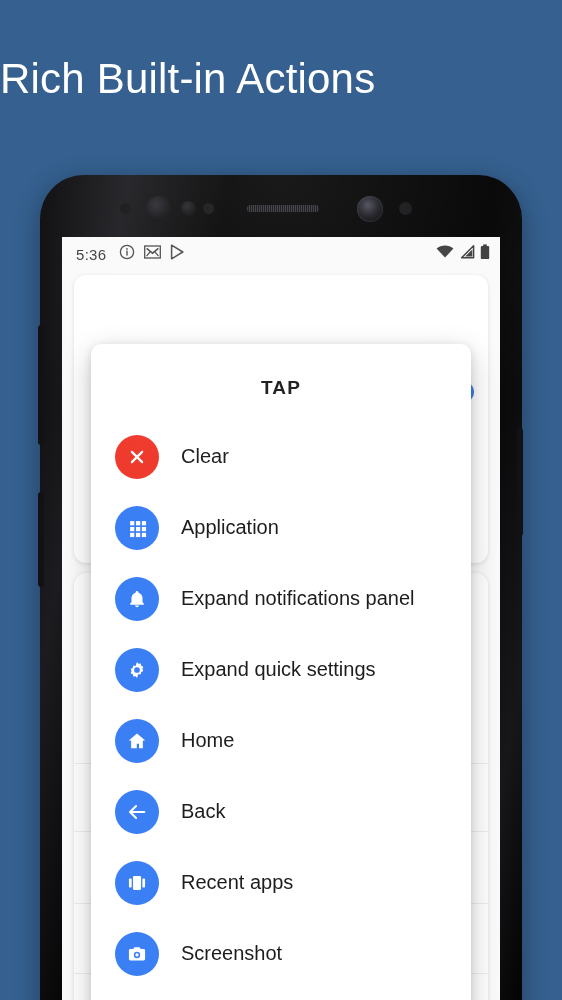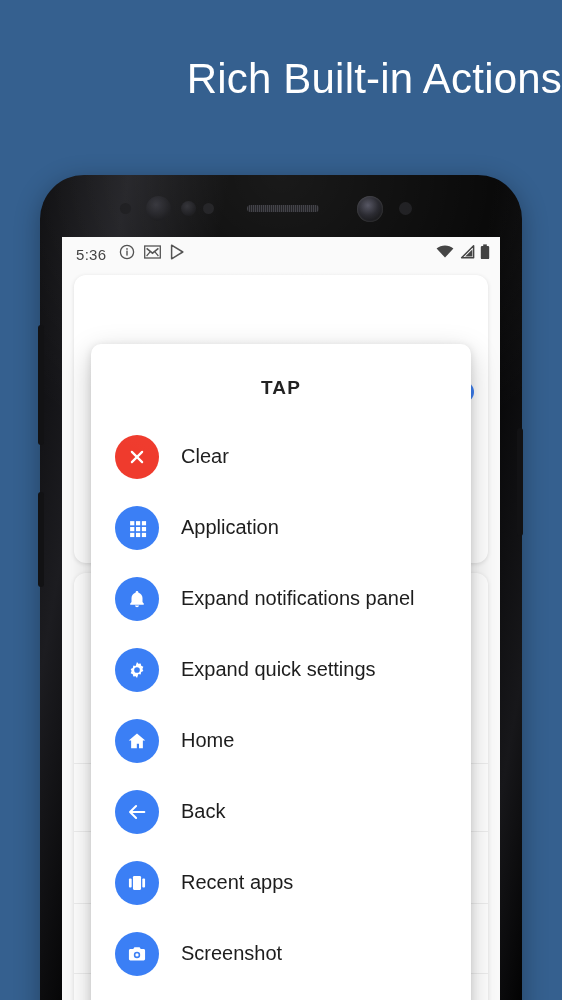--- a/index.html
+++ b/index.html
@@ -14,21 +14,21 @@
     font-family: "Liberation Sans", sans-serif;
     position: relative;
   }
 
   
   .headline {
     position: absolute;
     top: 54px;
     left: 0;
     width: 562px;
-    text-align: right;
+    text-align: left;
     color: #ffffff;
     font-size: 42px;
     font-weight: 300;
     letter-spacing: 0.2px;
     line-height: 1.2;
     white-space: nowrap;
   }
 
   
   .phone {

